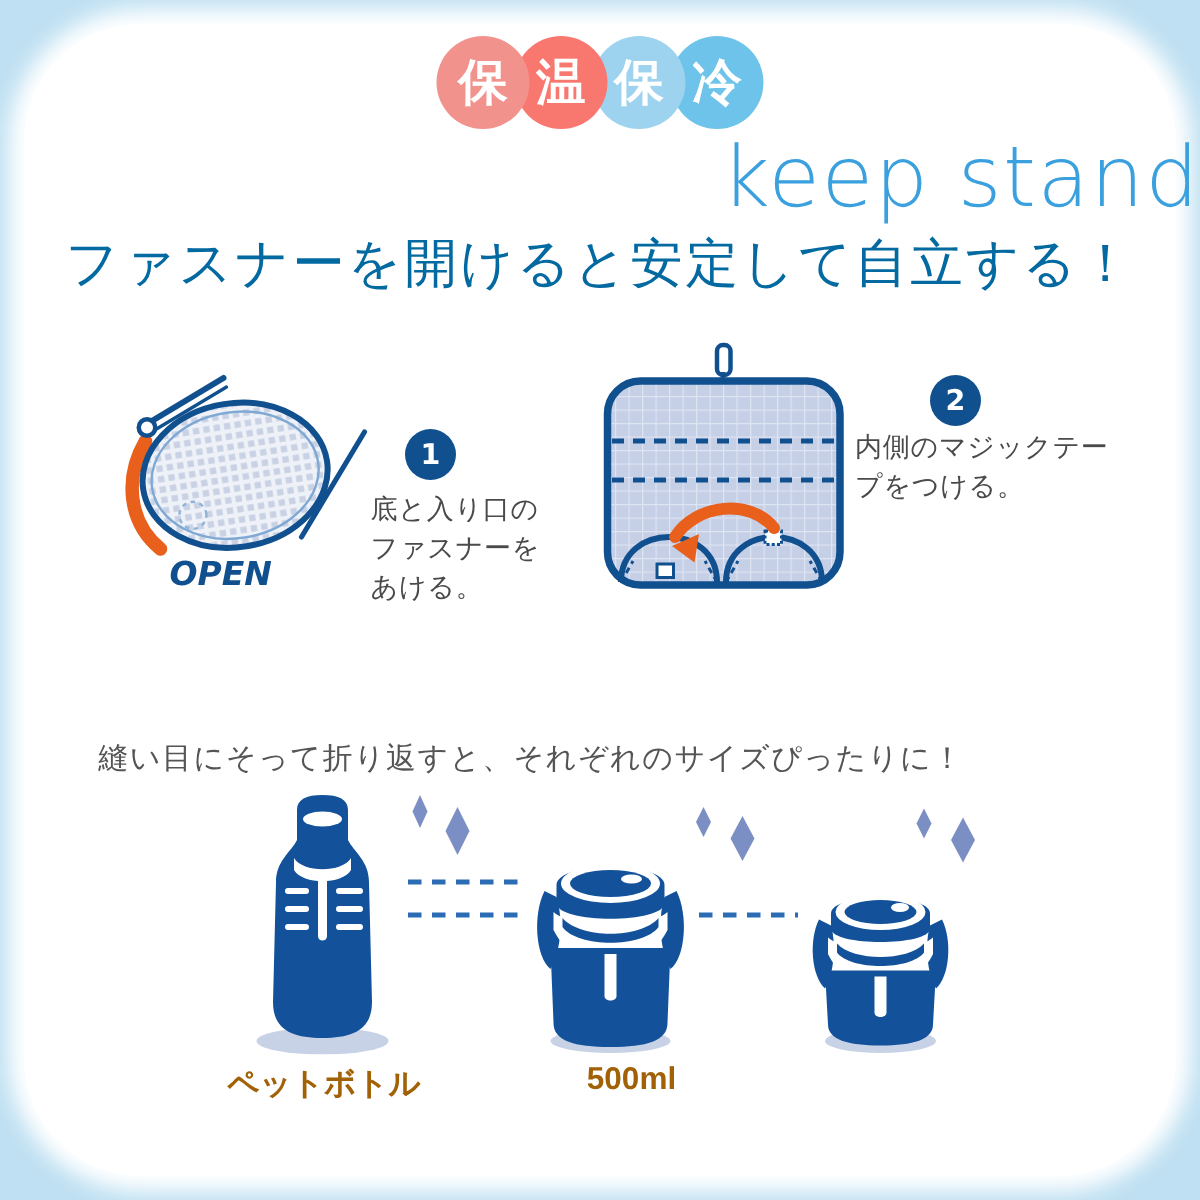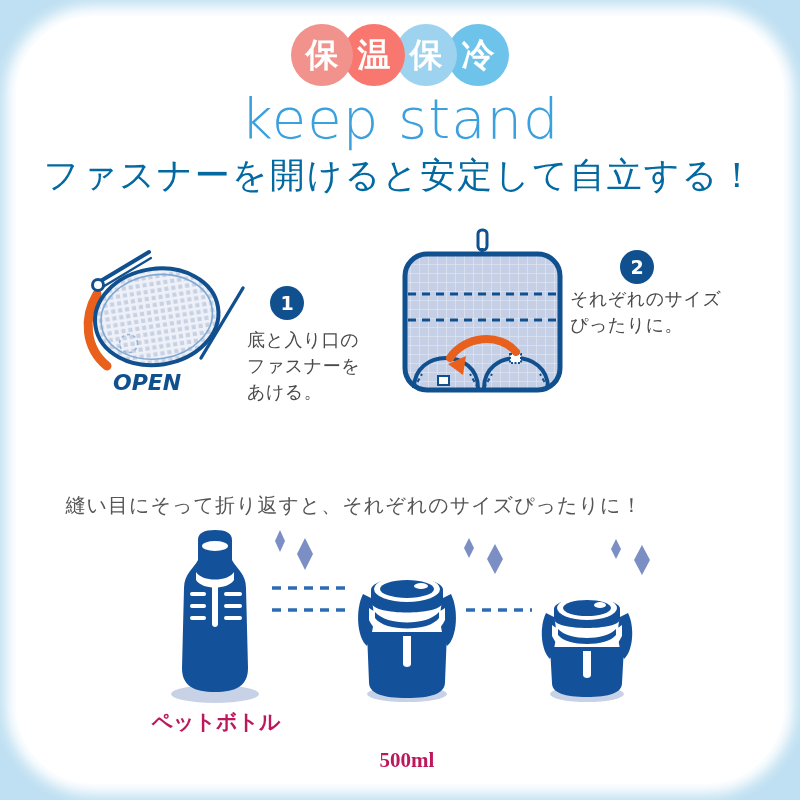--- a/index.html
+++ b/index.html
@@ -48,21 +48,21 @@
   .badge:first-child { margin-left: 0; }
   .badge.b1 { background: #f2928c; z-index: 4; }
   .badge.b2 { background: #f8776f; z-index: 3; }
   .badge.b3 { background: #9ed3ef; z-index: 2; }
   .badge.b4 { background: #6ec3ea; z-index: 1; }
 
   
   #brand {
     position: absolute;
     left: 0; top: 86px; width: 800px;
-    text-align: center;
+    text-align: right;
     font-size: 56px;
     letter-spacing: 1px;
     color: #3aa0de;
     font-family: "DejaVu Sans", sans-serif;
     font-weight: 300;
   }
 
   
   .headline-wrap {
     position: absolute;
@@ -137,28 +137,28 @@
     left: 0; top: 528px; width: 800px; height: 215px;
   }
   .bottle-item { position: absolute; }
   #bottle1 { left: 150px; top: 0; width: 130px; height: 175px; }
   #bottle2 { left: 345px; top: 32px; width: 125px; height: 143px; }
   #bottle3 { left: 530px; top: 55px; width: 115px; height: 120px; }
 
   .caption {
     position: absolute;
     text-align: center;
-    font-family: Liberation Serif, serif;
+    font-family: Liberation Sans, sans-serif;
     font-size: 21px;
     font-weight: bold;
-    color: #be185d;
+    color: #a16207;
     white-space: nowrap;
   }
   #cap1 { left: 140px; top: 708px; width: 152px; }
-  #cap2 { left: 345px; top: 708px; width: 124px; margin-top: 40px; }
+  #cap2 { left: 359px; top: 708px; width: 124px; }
   #cap3 { left: 528px; top: 708px; width: 118px; }
 
   .dashline { position: absolute; }
 </style>
 </head>
 <body>
 
 <div id="page">
 
   <div id="card"></div>
@@ -238,21 +238,21 @@
 
       <rect x="46" y="148" width="11" height="9" fill="#ffffff" stroke="#11508f" stroke-width="2"></rect>
       <rect x="118" y="126" width="11" height="9" fill="#ffffff" stroke="#11508f" stroke-width="2" stroke-dasharray="2 1.5"></rect>
 
       <path d="M124 124 C 108 104, 72 108, 58 130" stroke="#e8601c" stroke-width="8" fill="none" stroke-linecap="round"></path>
       <path d="M56 136 l 18 -8 l -3 19 Z" fill="#e8601c"></path>
     </svg>
   </div>
 
   <div class="step-num" id="step2-num">2</div>
-  <div class="step-text" id="step2-text">それぞれのサイズぴったりに。</div>
+  <div class="step-text" id="step2-text">内側のマジックテープをつける。</div>
 
 
   <div id="subtitle">縫い目にそって折り返すと、それぞれのサイズぴったりに！</div>
 
   <div id="bottles">
 
     <svg class="dashline" style="left:0;top:0;" width="800" height="215">
       <path d="M272 60 L345 60" stroke="#2b6cb5" stroke-width="3.4" stroke-dasharray="9 7" fill="none"></path>
       <path d="M272 82 L345 82" stroke="#2b6cb5" stroke-width="3.4" stroke-dasharray="9 7" fill="none"></path>
       <path d="M466 82 L532 82" stroke="#2b6cb5" stroke-width="3.4" stroke-dasharray="9 7" fill="none"></path>

